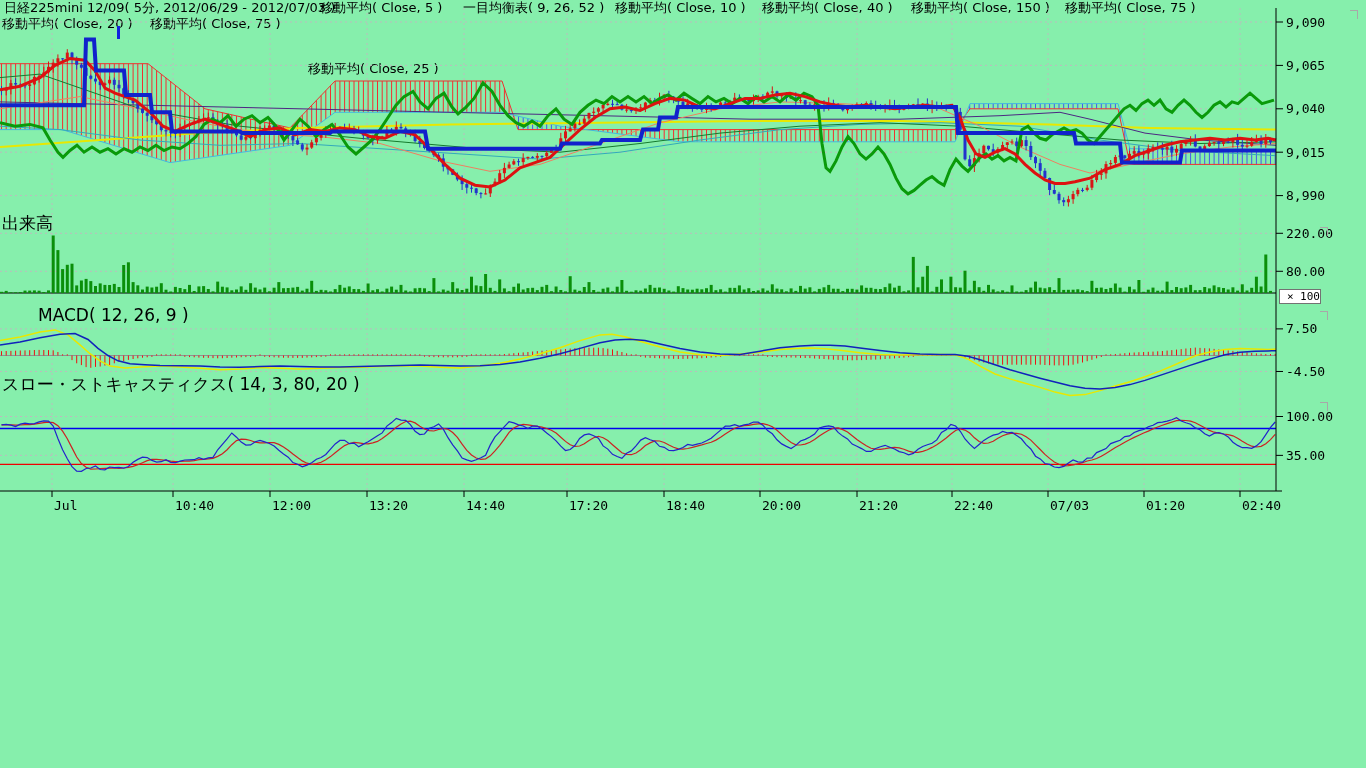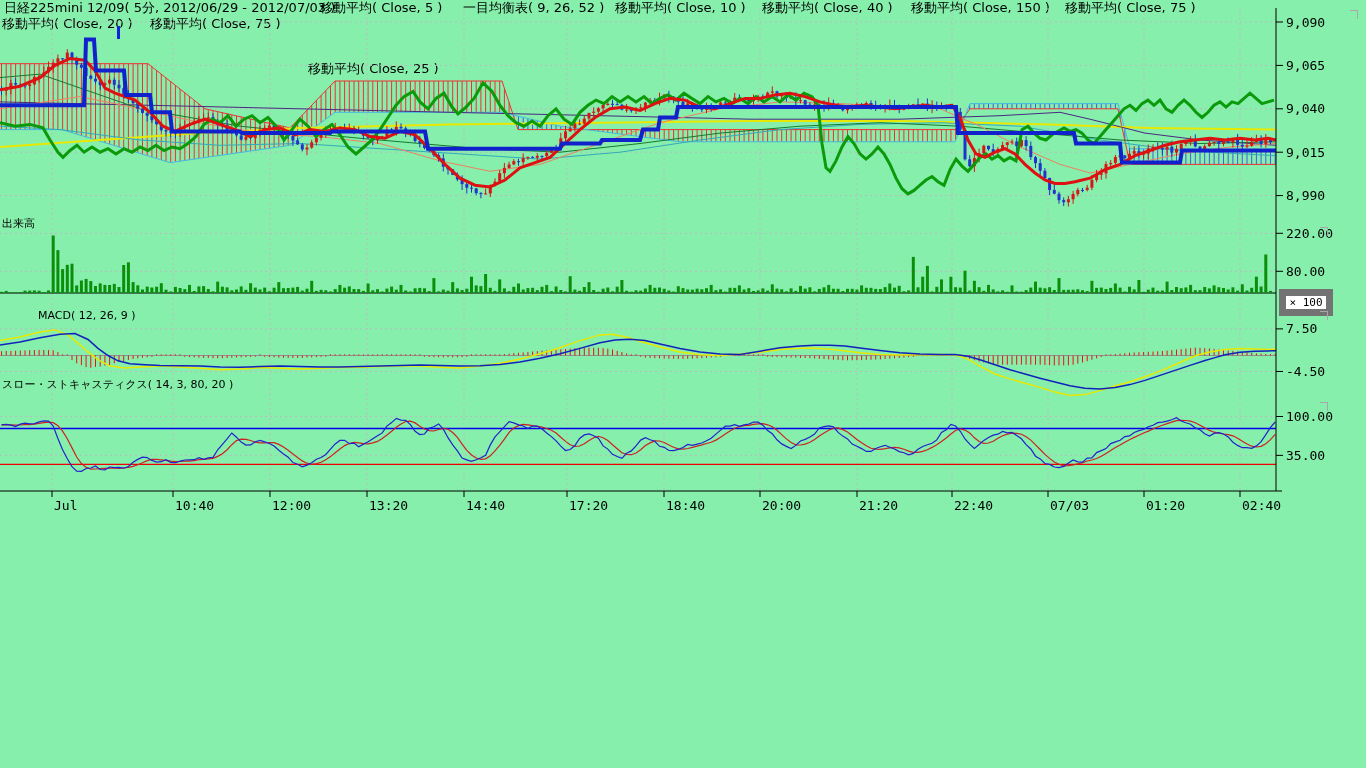--- a/index.html
+++ b/index.html
@@ -1,23 +1,23 @@
 <!DOCTYPE html>
 <html><head>
 <meta charset="utf-8">
 <style>
   html,body{margin:0;padding:0;background:#fff;}
   .screen{position:relative;width:1366px;height:768px;background:#86efac;overflow:hidden;
           font-family:"DejaVu Sans","Liberation Sans",sans-serif;}
   .legend-row{position:absolute;left:0;width:1366px;height:15px;font-size:13px;color:#000;white-space:nowrap;}
   .legend-row span{position:absolute;top:0;line-height:14px;}
   #chart-svg{position:absolute;left:0;top:0;}
-  .panel-label{position:absolute;font-size:11px;color:#000;line-height:13px;white-space:nowrap;text-align:center;}
-  .mult-box{position:absolute;left:1279px;top:289px;width:40px;height:13px;border:7px solid #737373;
-            font-family:"DejaVu Sans Mono","Liberation Mono",monospace;font-size:11px;line-height:13px;text-align:center;background:#fff;}
+  .panel-label{position:absolute;font-size:17px;color:#000;line-height:13px;white-space:nowrap;text-align:center;}
+  .mult-box{position:absolute;left:1279px;top:289px;width:40px;height:13px;border:1px solid #737373;
+            font-family:"DejaVu Sans Mono","Liberation Mono",monospace;font-size:11px;line-height:13px;text-align:right;background:#fff;}
   .pane-mark{position:absolute;width:7px;height:8px;border-top:1px solid #a8a8a8;border-right:1px solid #a8a8a8;}
   .caret{position:absolute;left:117px;top:26px;width:3px;height:13px;background:#1122dd;}
   text{font-family:"DejaVu Sans Mono","Liberation Mono",monospace;font-size:13px;fill:#000;}
 </style>
 </head>
 <body>
 
 <div class="screen">
   <div class="legend-row" id="legend-row1" style="top:1px;">
       <span style="left: 4px;">日経225mini 12/09( 5分, 2012/06/29 - 2012/07/03 )</span>

